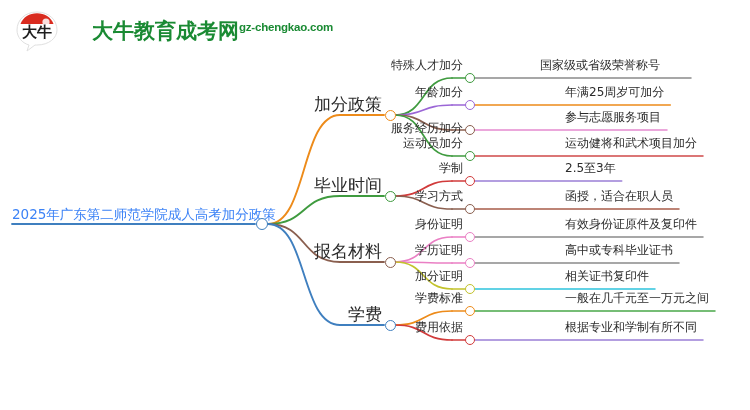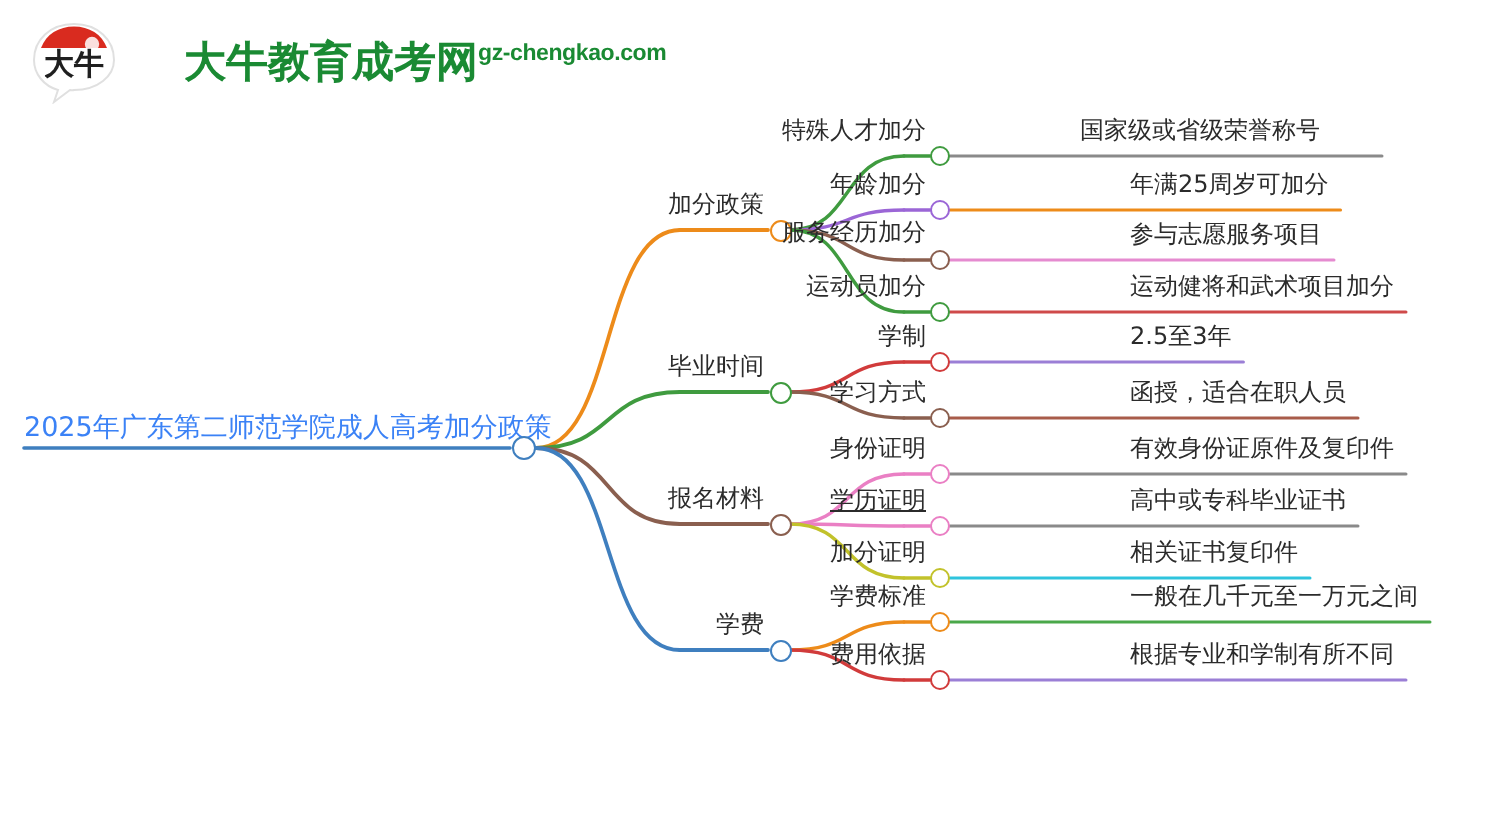--- a/index.html
+++ b/index.html
@@ -60,21 +60,21 @@
     position: absolute;
     font-family: "DejaVu Sans", "Liberation Sans", sans-serif;
     color: #2b2b2b;
     white-space: nowrap;
     line-height: 1;
   }
   .root-label {
     font-size: 13.5px;
     color: #3b82f6;
   }
-  .lvl2-label { font-size: 12px; font-family: Liberation Serif, serif; }
+  .lvl2-label { font-size: 17px; font-family: Liberation Serif, serif; }
   .lvl3-label { font-size: 12px; }
   .leaf-label { font-size: 12px; }
 
   .node-dot {
     position: absolute;
     border-radius: 50%;
     background: #ffffff;
     border-style: solid;
     border-width: 1.6px;
   }
@@ -148,40 +148,40 @@
       <div class="node-label root-label" style="top: 208px; left: 12px;">2025年广东第二师范学院成人高考加分政策</div>
       <div class="node-dot" style="left: 256px; top: 218px; width: 12px; height: 12px; border-color: rgb(63, 127, 191);"></div>
       <div class="node-label lvl2-label" style="top: 96px; left: auto; right: 368px;">加分政策</div>
       <div class="node-dot" style="left: 384.5px; top: 109.5px; width: 11px; height: 11px; border-color: rgb(237, 139, 26);"></div>
       <div class="node-label lvl3-label" style="top: 59px; left: auto; right: 287px;">特殊人才加分</div>
       <div class="node-dot" style="left: 465px; top: 73px; width: 10px; height: 10px; border-color: rgb(63, 155, 63);"></div>
       <div class="node-label leaf-label" style="top: 59px; left: 540px;">国家级或省级荣誉称号</div>
       <div class="node-label lvl3-label" style="top: 86px; left: auto; right: 287px;">年龄加分</div>
       <div class="node-dot" style="left: 465px; top: 100px; width: 10px; height: 10px; border-color: rgb(155, 102, 214);"></div>
       <div class="node-label leaf-label" style="top: 86px; left: 565px;">年满25周岁可加分</div>
-      <div class="node-label lvl3-label" style="top: 110px; left: auto; right: 287px;">服务经历加分</div>
+      <div class="node-label lvl3-label" style="top: 122px; left: auto; right: 287px;">服务经历加分</div>
       <div class="node-dot" style="left: 465px; top: 125px; width: 10px; height: 10px; border-color: rgb(138, 95, 79);"></div>
       <div class="node-label leaf-label" style="top: 111px; left: 565px;">参与志愿服务项目</div>
       <div class="node-label lvl3-label" style="top: 137px; left: auto; right: 287px;">运动员加分</div>
       <div class="node-dot" style="left: 465px; top: 151px; width: 10px; height: 10px; border-color: rgb(63, 155, 63);"></div>
       <div class="node-label leaf-label" style="top: 137px; left: 565px;">运动健将和武术项目加分</div>
       <div class="node-label lvl2-label" style="top: 177px; left: auto; right: 368px;">毕业时间</div>
       <div class="node-dot" style="left: 384.5px; top: 190.5px; width: 11px; height: 11px; border-color: rgb(63, 155, 63);"></div>
       <div class="node-label lvl3-label" style="top: 162px; left: auto; right: 287px;">学制</div>
       <div class="node-dot" style="left: 465px; top: 176px; width: 10px; height: 10px; border-color: rgb(209, 59, 59);"></div>
       <div class="node-label leaf-label" style="top: 162px; left: 565px;">2.5至3年</div>
       <div class="node-label lvl3-label" style="top: 190px; left: auto; right: 287px;">学习方式</div>
       <div class="node-dot" style="left: 465px; top: 204px; width: 10px; height: 10px; border-color: rgb(138, 95, 79);"></div>
       <div class="node-label leaf-label" style="top: 190px; left: 565px;">函授，适合在职人员</div>
       <div class="node-label lvl2-label" style="top: 243px; left: auto; right: 368px;">报名材料</div>
       <div class="node-dot" style="left: 384.5px; top: 256.5px; width: 11px; height: 11px; border-color: rgb(138, 95, 79);"></div>
       <div class="node-label lvl3-label" style="top: 218px; left: auto; right: 287px;">身份证明</div>
       <div class="node-dot" style="left: 465px; top: 232px; width: 10px; height: 10px; border-color: rgb(234, 127, 196);"></div>
       <div class="node-label leaf-label" style="top: 218px; left: 565px;">有效身份证原件及复印件</div>
-      <div class="node-label lvl3-label" style="top: 244px; left: auto; right: 287px; text-decoration: underline;">学历证明</div>
+      <div class="node-label lvl3-label" style="top: 244px; left: auto; right: 287px;">学历证明</div>
       <div class="node-dot" style="left: 465px; top: 258px; width: 10px; height: 10px; border-color: rgb(234, 127, 196);"></div>
       <div class="node-label leaf-label" style="top: 244px; left: 565px;">高中或专科毕业证书</div>
       <div class="node-label lvl3-label" style="top: 270px; left: auto; right: 287px;">加分证明</div>
       <div class="node-dot" style="left: 465px; top: 284px; width: 10px; height: 10px; border-color: rgb(194, 194, 43);"></div>
       <div class="node-label leaf-label" style="top: 270px; left: 565px;">相关证书复印件</div>
       <div class="node-label lvl2-label" style="top: 306px; left: auto; right: 368px;">学费</div>
       <div class="node-dot" style="left: 384.5px; top: 319.5px; width: 11px; height: 11px; border-color: rgb(63, 127, 191);"></div>
       <div class="node-label lvl3-label" style="top: 292px; left: auto; right: 287px;">学费标准</div>
       <div class="node-dot" style="left: 465px; top: 306px; width: 10px; height: 10px; border-color: rgb(237, 139, 26);"></div>
       <div class="node-label leaf-label" style="top: 292px; left: 565px;">一般在几千元至一万元之间</div>

